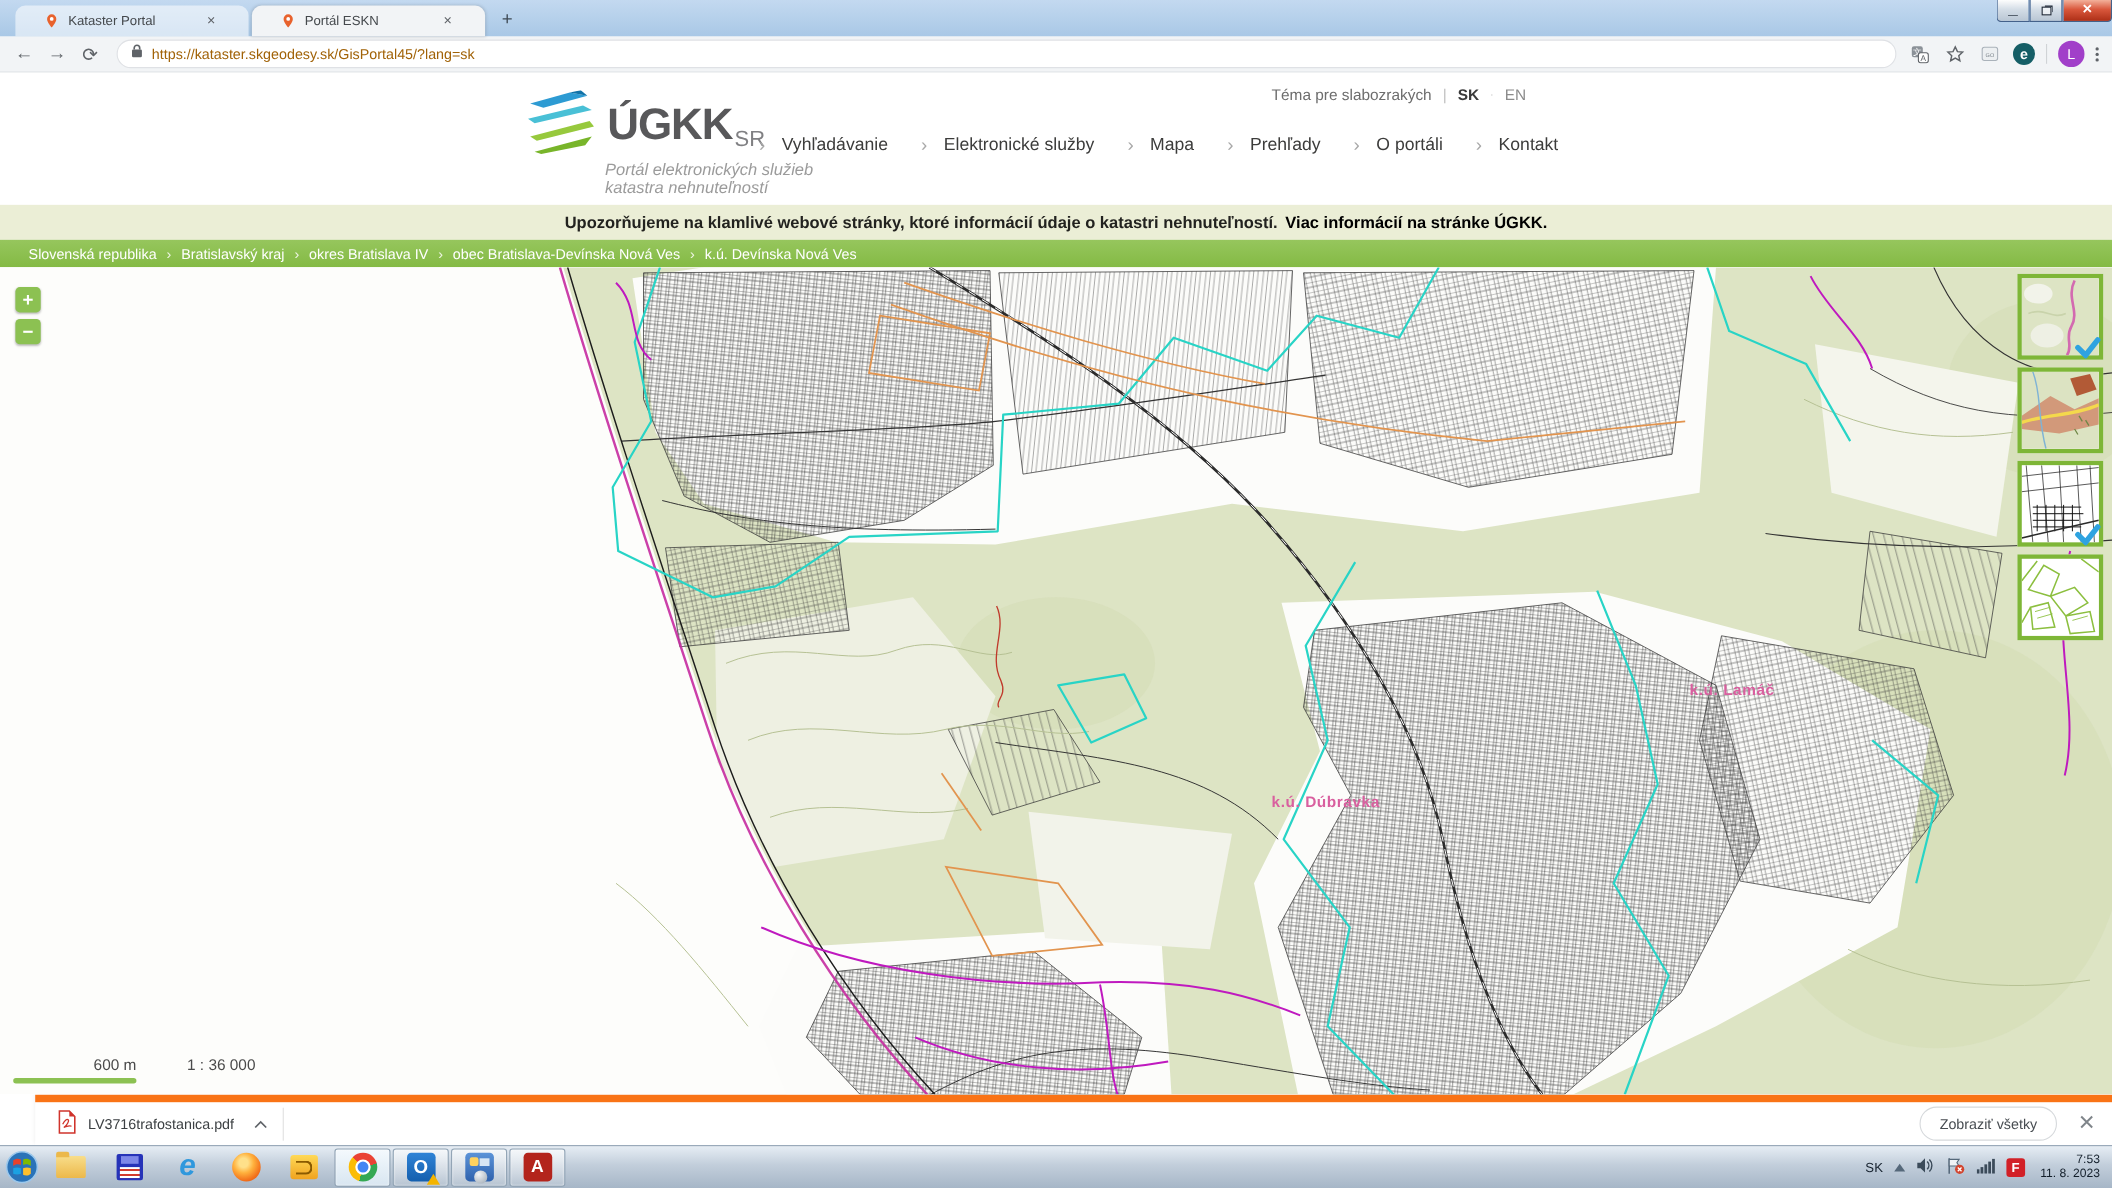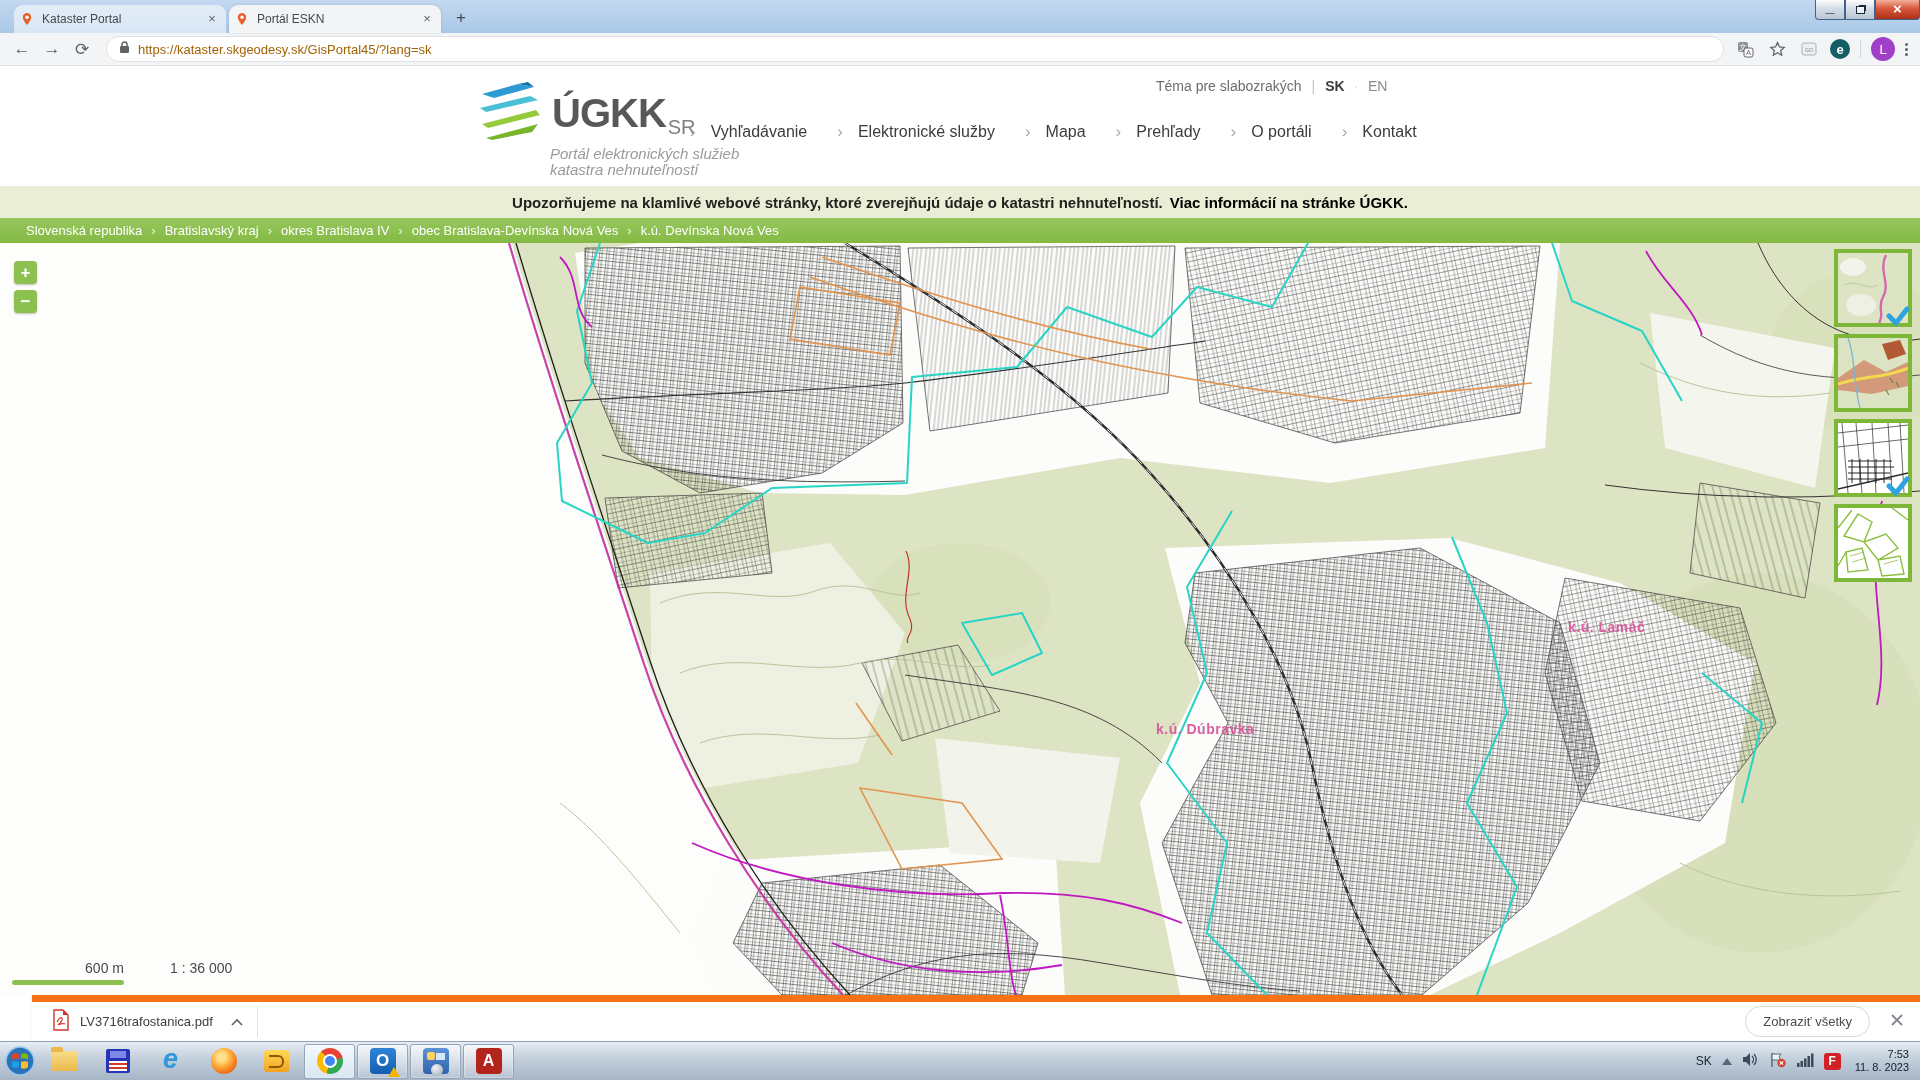--- a/index.html
+++ b/index.html
@@ -2,21 +2,21 @@
 <html><head>
 <meta charset="utf-8">
 <style>
   * { box-sizing: border-box; margin: 0; padding: 0; }
   html,body { width:1920px; height:1080px; overflow:hidden;
     font-family:"Liberation Sans", sans-serif; background:#fff; }
 
   
   .titlebar { height:33px; background:linear-gradient(#c3d9f0,#a9c8e6); position:relative;
     display:flex; align-items:flex-end; padding-left:14px; }
-  .tab { width:212px; height:28px; display:flex; align-items:center; gap:8px; padding:0 6px;
+  .tab { width:212px; height:28px; display:flex; align-items:center; gap:8px; padding:0 26px;
     border-radius:9px 9px 0 0; font-size:12px; color:#45494d; margin-right:3px; }
   .tab.inactive { background:rgba(255,255,255,.55); }
   .tab.active { background:#f2f4f6; box-shadow:0 0 3px rgba(0,0,0,.15); }
   .tab-title { white-space:nowrap; overflow:hidden; text-overflow:ellipsis; flex:1; }
   .tab-close { color:#5f6368; font-size:13px; width:16px; height:16px; text-align:center; line-height:15px; border-radius:50%; }
   .tab-close::before { content:"×"; }
   .pin-icon svg { display:block; }
   .newtab { width:26px; height:24px; margin:0 0 3px 4px; font-size:17px; color:#3f4a55;
     display:flex; align-items:center; justify-content:center; }
   .newtab::before { content:"+"; }
@@ -80,21 +80,21 @@
 
   
   .map-wrap { position:relative; height:752px; background:#fff; overflow:hidden; }
   .map-canvas { position:absolute; inset:0; }
   .zoom-ctl { position:absolute; left:14px; top:18px; display:flex; flex-direction:column; gap:6px; }
   .zbtn { width:23px; height:23px; border-radius:4px; background:#8cc152; color:#fff; font-size:17px;
     font-weight:bold; display:flex; align-items:center; justify-content:center;
     box-shadow:0 1px 2px rgba(0,0,0,.25); }
   .map-label { position:absolute; font-size:14px; font-weight:bold; color:#d95f9f; letter-spacing:.5px; white-space:nowrap; }
   .lbl-dubravka { left:1156px; top:478px; }
-  .lbl-lamac { left:1568px; top:376px; }
+  .lbl-lamac { left:1536px; top:376px; }
   .thumbs { position:absolute; right:8px; top:6px; display:flex; flex-direction:column; gap:7px; }
   .thumb { width:78px; height:78px; border:4px solid #7eb637; position:relative; background:#fff; }
   .thumb svg { display:block; }
   .thumb-check { position:absolute; right:-2px; bottom:-3px; }
   .scalebar { position:absolute; left:12px; bottom:10px; display:flex; align-items:flex-start; gap:46px;
     font-size:14px; color:#4a4a4a; }
   .sb-left { display:flex; flex-direction:column; align-items:flex-end; width:112px; }
   .sb-bar { width:112px; height:5px; background:#8cc152; border-radius:3px; margin-top:4px; }
 
   
@@ -281,21 +281,21 @@
         <span>O portáli</span>
       </div>
     <div class="nav-item">
         <span class="nav-chev"></span>
         <span>Kontakt</span>
       </div>
   </div>
 </div>
 
 <div class="warn-banner">
-  <span>Upozorňujeme na klamlivé webové stránky, ktoré zverejňujú údaje o katastri nehnuteľností.</span>
+  <span>Upozorňujeme na klamlivé webové stránky, ktoré informácií údaje o katastri nehnuteľností.</span>
   <span class="warn-link">Viac informácií na stránke ÚGKK.</span>
 </div>
 
 <div class="breadcrumb">
   <span class="bc-item">Slovenská republika</span>
   <span class="bc-item">Bratislavský kraj</span>
   <span class="bc-item">okres Bratislava IV</span>
   <span class="bc-item">obec Bratislava-Devínska Nová Ves</span>
   <span class="bc-item">k.ú. Devínska Nová Ves</span>
 </div>

